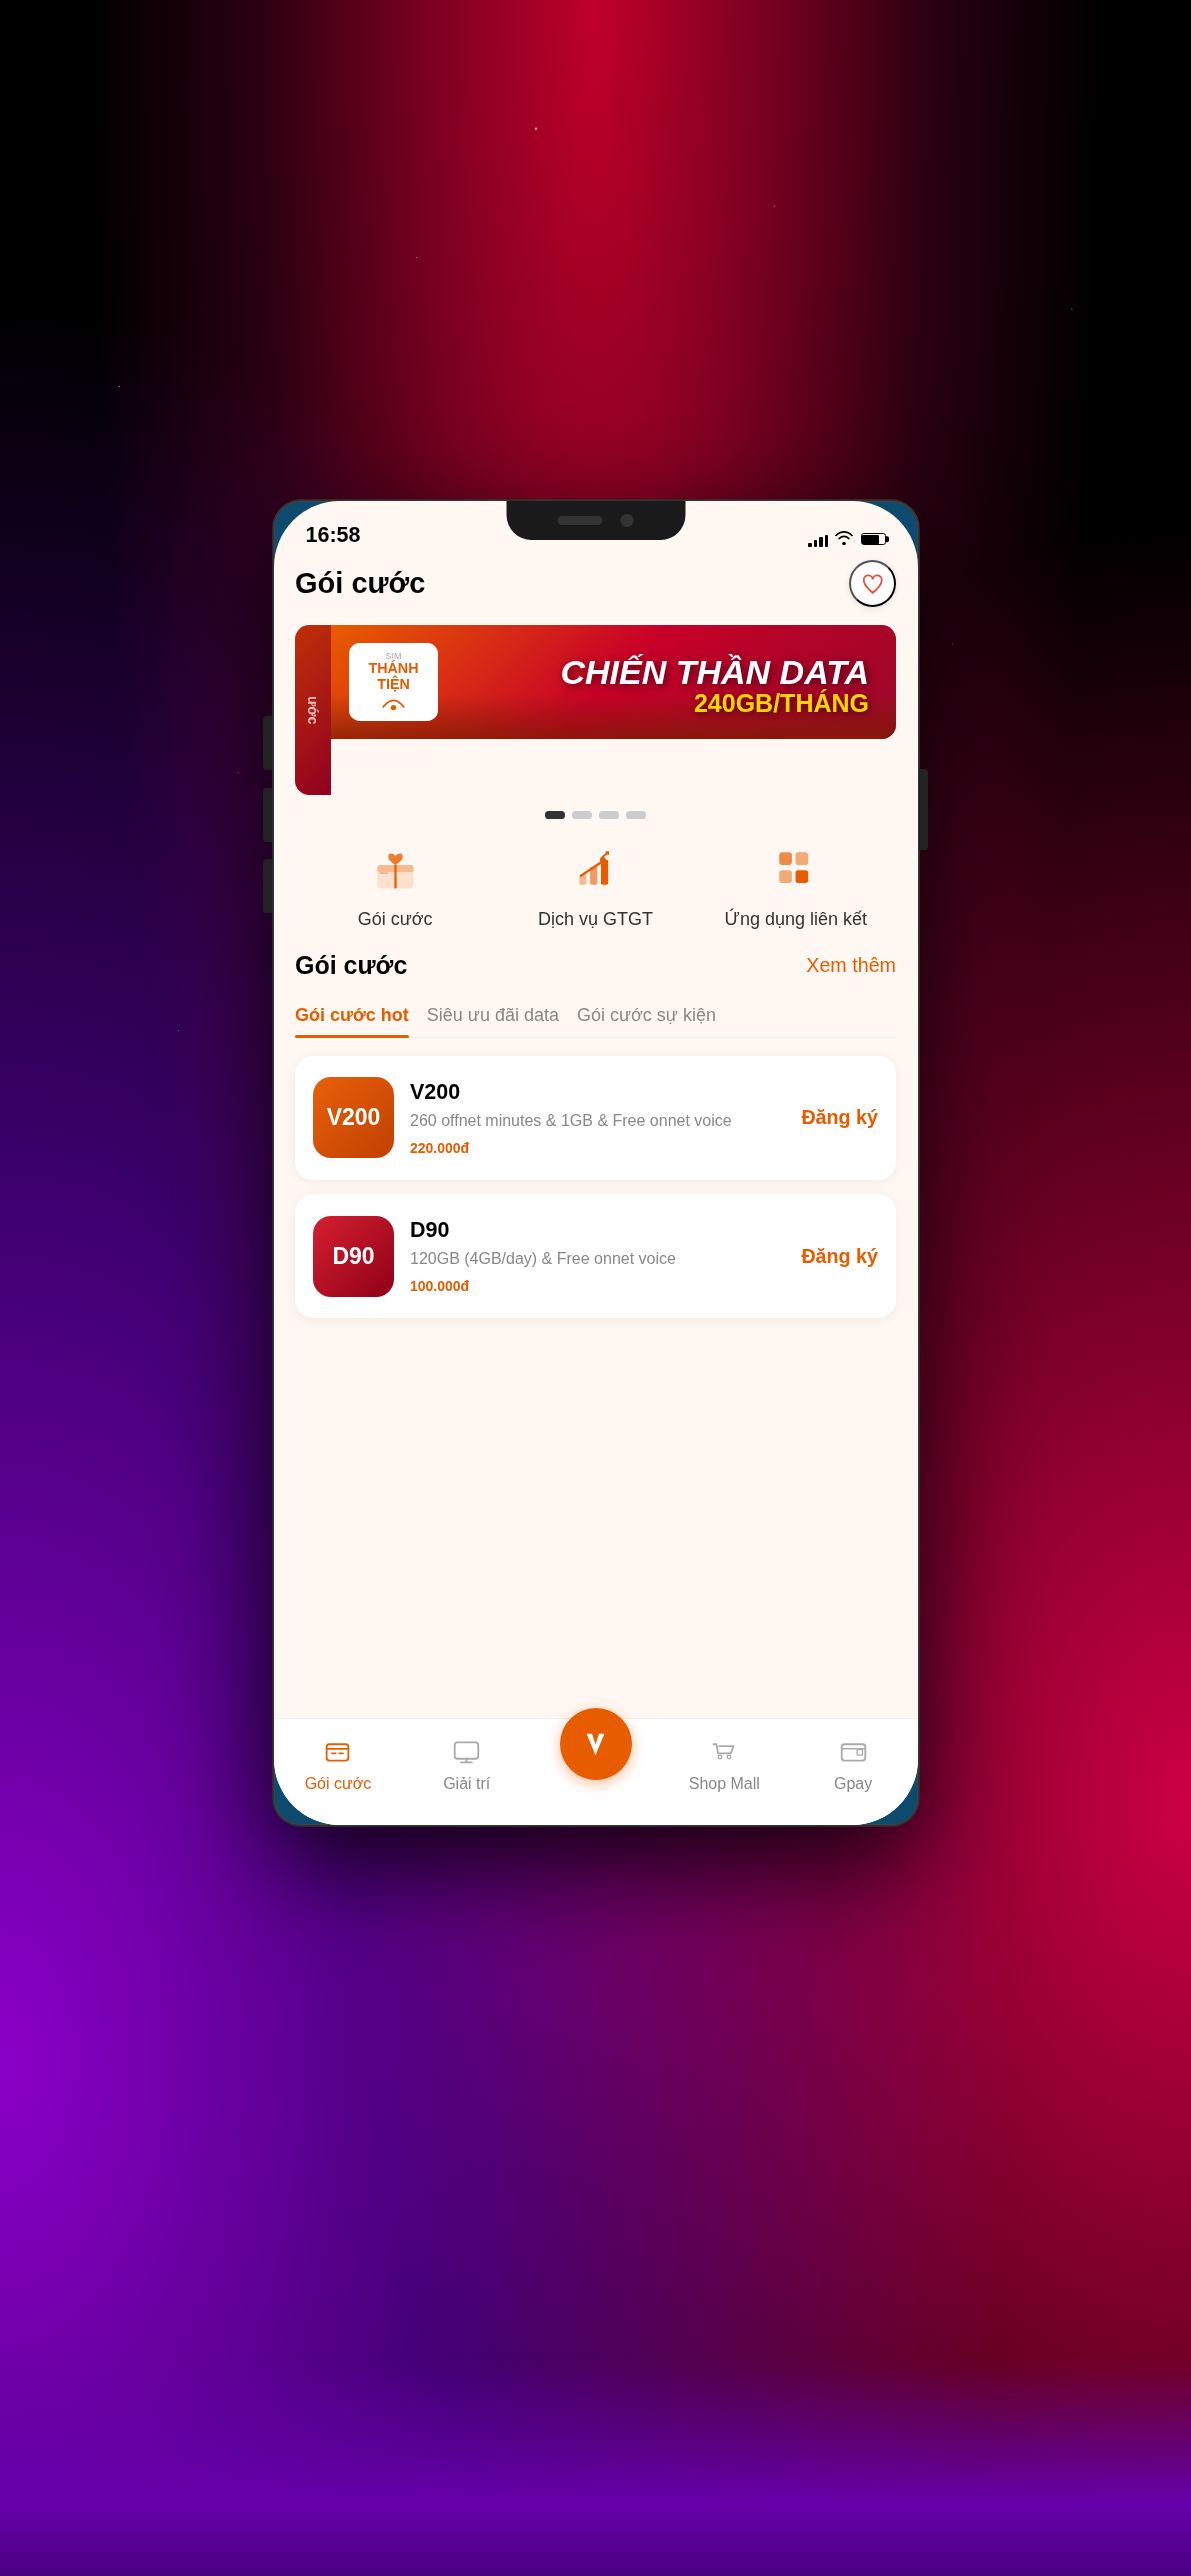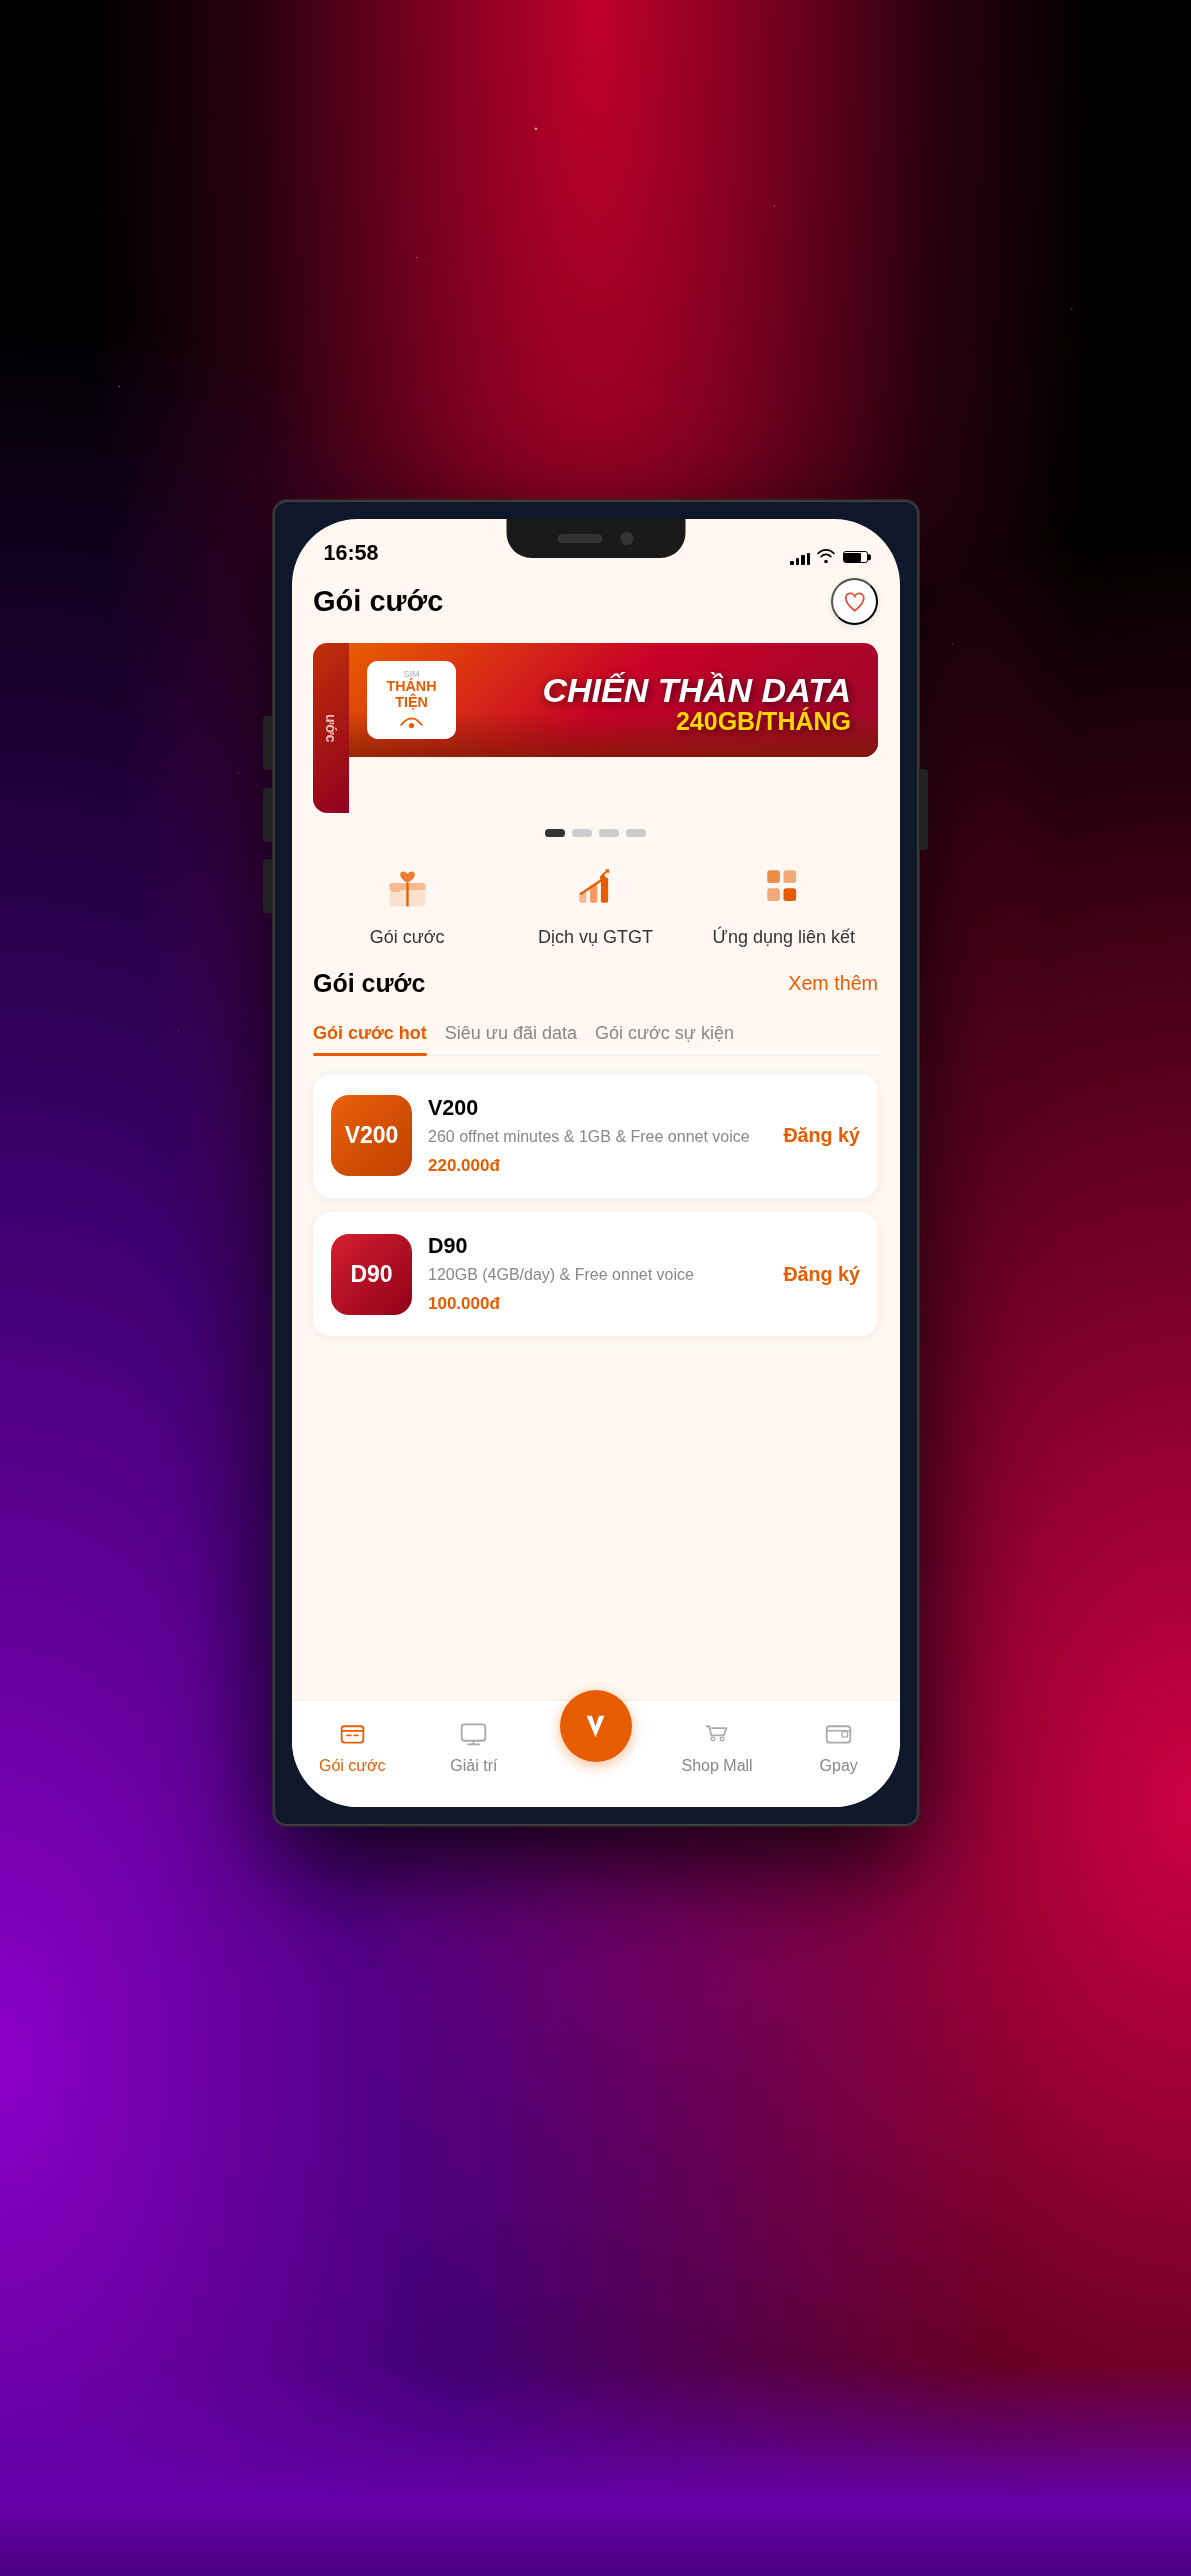--- a/index.html
+++ b/index.html
@@ -75,23 +75,23 @@
       left: 50%;
       transform: translateX(-50%);
       width: 644px;
       height: 1324px;
       z-index: 10;
     }
 
     .phone-frame {
       width: 100%;
       height: 100%;
-      background: #0f172a;
-      border-radius: 13px;
-      padding: 18px;
+      background: #0c4a6e;
+      border-radius: 27px;
+      padding: 0;
       box-shadow:
         0 0 0 1.8px #333,
         0 36px 107px rgba(0,0,0,0.9),
         inset 0 0 0 0.9px #444;
       position: relative;
     }
 
     
     .phone-frame::before {
       content: '';
@@ -446,21 +446,21 @@
     }
 
     .package-desc {
       font-size: 16px;
       color: #888;
       line-height: 1.4;
       margin-bottom: 7.2px;
     }
 
     .package-price {
-      font-size: 17px;
+      font-size: 14px;
       font-weight: 700;
       color: #e85c00;
     }
 
     .register-btn {
       background: transparent;
       border: none;
       color: #e85c00;
       font-size: 19.7px;
       font-weight: 600;

